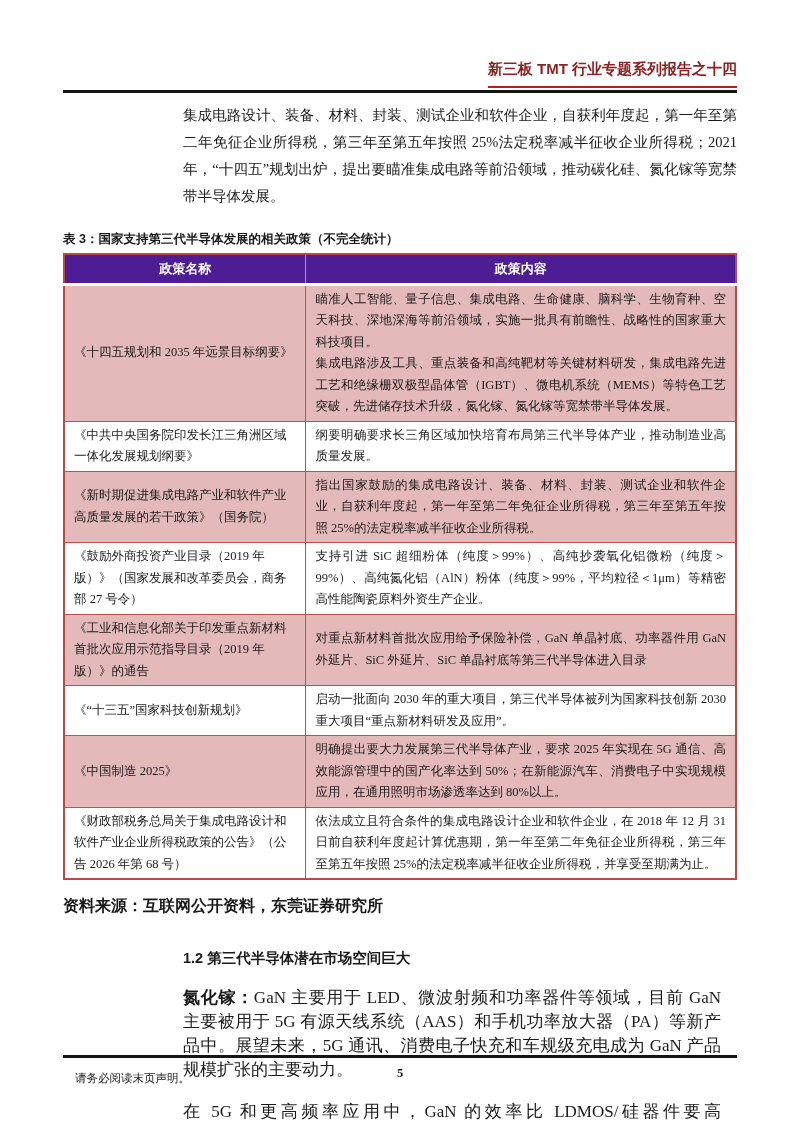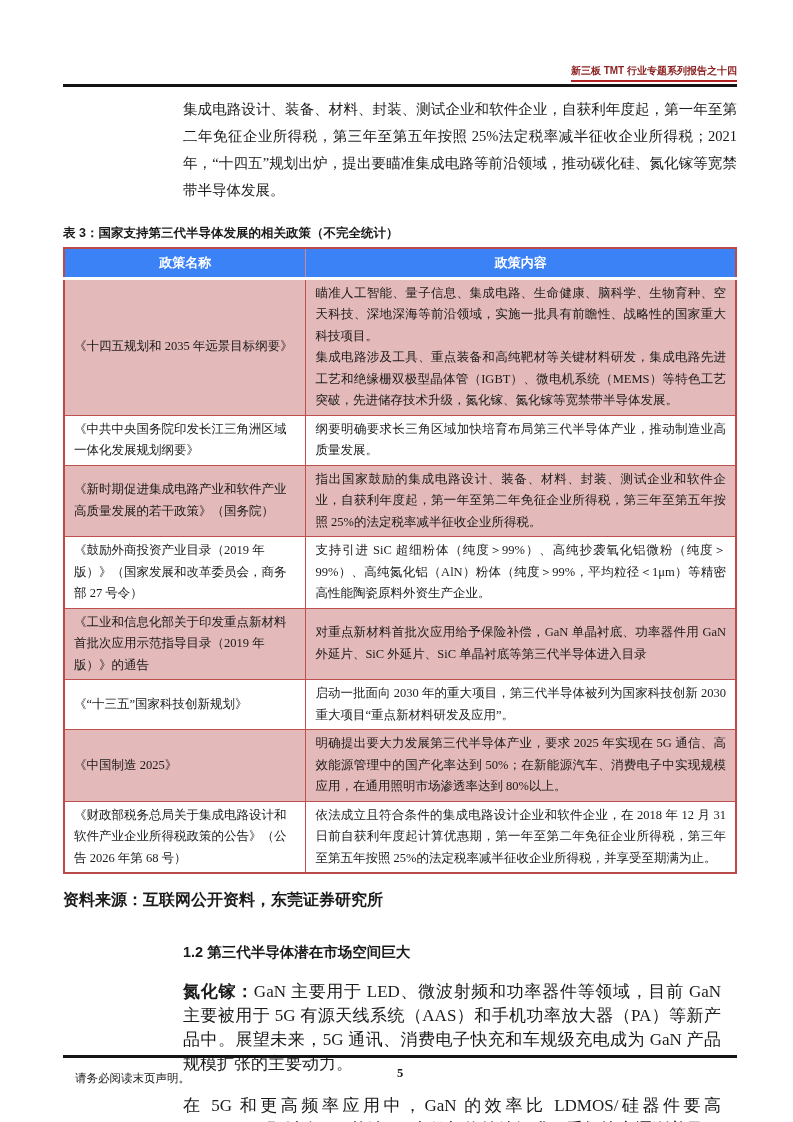--- a/index.html
+++ b/index.html
@@ -16,23 +16,23 @@
     position:absolute;
     left:63px; top:60px;
     width:674px;
   }
   
   .report-header { text-align:right; }
   .report-header .title {
     display:inline-block;
     font-family:"Liberation Sans","DejaVu Sans",sans-serif;
     font-weight:bold;
-    font-size:10px;
+    font-size:15px;
     color:#8c2222;
-    padding-bottom:2px;
+    padding-bottom:10px;
     border-bottom:2px solid #b22222;
     line-height:15px;
     text-align:right;
   }
   .header-rule { height:3px; background:#141414; margin-top:2px; }
   
   .intro {
     margin:9px 0 0 120px;
     font-size:14.5px;
     line-height:27px;
@@ -46,21 +46,21 @@
     font-size:12.5px;
   }
   table.policy {
     width:100%;
     border-collapse:collapse;
     border:2px solid #b94a48;
     font-size:12.5px;
     line-height:21.5px;
   }
   table.policy th {
-    background:#3b82f6;
+    background:#4c1d95;
     color:#ffffff;
     font-family:"Liberation Sans","DejaVu Sans",sans-serif;
     font-weight:bold;
     font-size:13px;
     padding:3px 4px;
     border-bottom:3px solid #ffffff;
     border-left:1px solid #cf8a8a;
   }
   table.policy th:first-child { border-left:none; }
   table.policy td {

